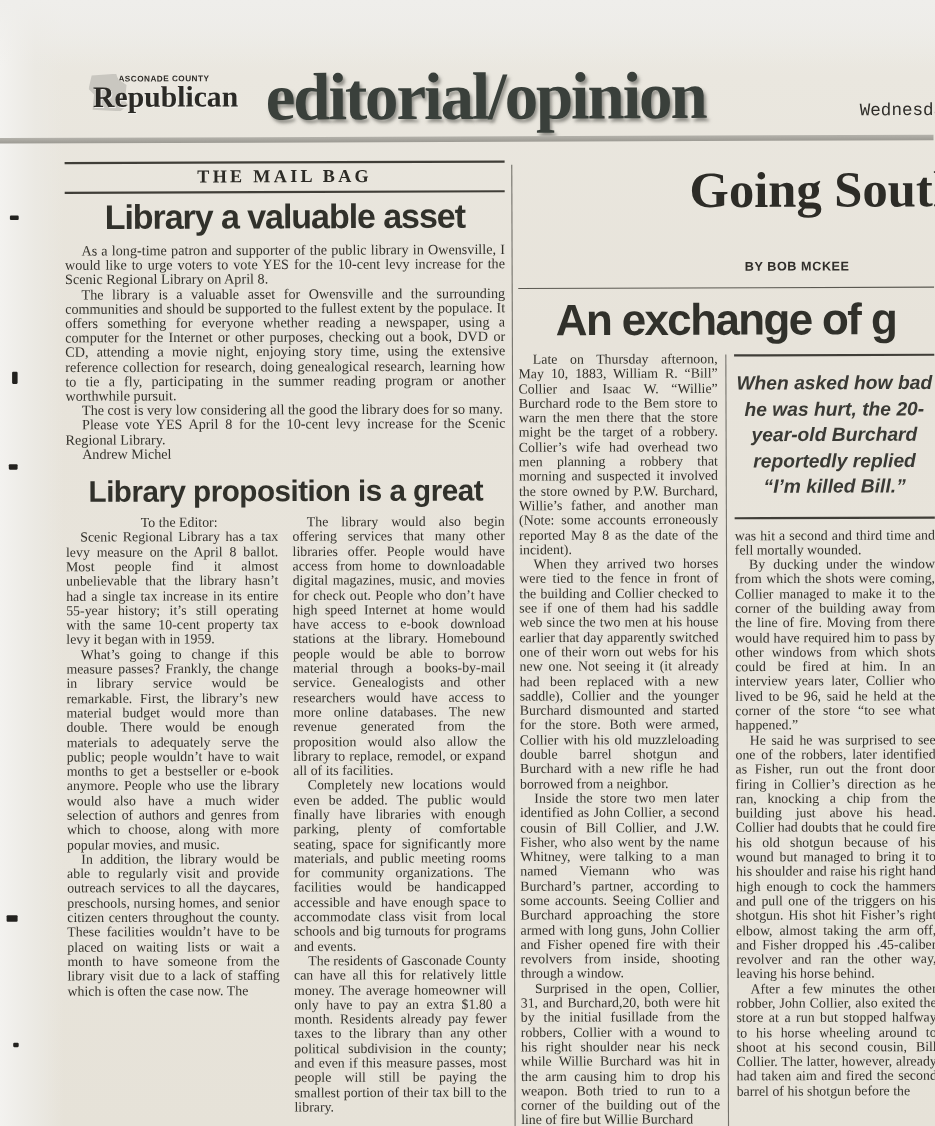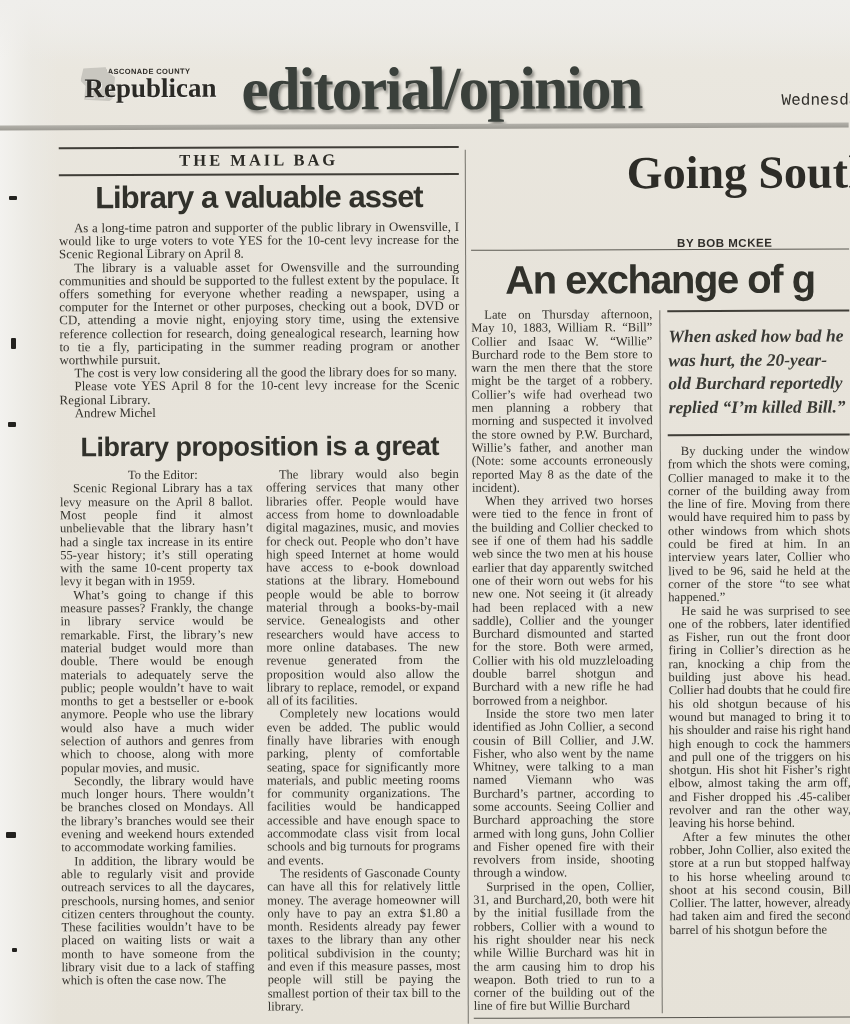--- a/index.html
+++ b/index.html
@@ -53,32 +53,32 @@
   .col p.salut { text-align:center; }
 
   
   .v-divider { position:absolute; left:466px; top:150px; height:874px; width:1px; background:#73716a; }
 
   
   .right-block { position:absolute; left:472px; top:146px; width:378px; }
   .col-title { font-family:"Liberation Serif",serif; font-weight:bold; font-size:46px; line-height:48px;
     margin:4px 0 0 156px; white-space:nowrap; color:#2d2c27; }
   .byline { font-family:"Liberation Sans",sans-serif; font-weight:bold; font-size:11.5px;
-    letter-spacing:.5px; color:#2f2d29; margin:40px 0 0 206px; white-space:nowrap; }
+    letter-spacing:.5px; color:#2f2d29; margin:40px 0 12px 206px; white-space:nowrap; }
   .feature-h { font-family:"Liberation Sans",sans-serif; font-weight:bold; font-size:40px;
     letter-spacing:-1.5px; color:#31312b; margin:7px 0 6px 34px; white-space:nowrap; }
   .story { display:flex; }
   .story-col1 { width:181px; }
   .story-divider { width:1px; background:#73716a; margin:2px 7px 0 7px; }
   .story-col2 { width:182px; }
   .story p { font-size:12.6px; line-height:13.3px; text-align:justify; text-indent:13px; margin:0; }
   .story p.cont { text-indent:0; }
   .pullquote { border-top:2px solid #403e38; border-bottom:2px solid #403e38;
-    margin:2px 0 9px; padding:13px 1px 15px; font-family:Liberation Serif, serif;
-    font-weight:bold; font-style:italic; font-size:17.5px; line-height:23.5px; text-align:left;
+    margin:2px 0 9px; padding:13px 1px 15px; font-family:Liberation Sans, sans-serif;
+    font-weight:bold; font-style:italic; font-size:17.5px; line-height:23.5px; text-align:center;
     color:#3a3a35; }
   .sep-rule { border:none; border-top:1px solid #55534d; margin:4px 0 0; }
 </style>
 </head>
 <body>
 
 <div class="page">
   <div class="left-edge-strip"></div>
   <div class="top-edge-strip"></div>
   <div class="mark" style="left:9px;top:196px;width:8px;height:4px;"></div>
@@ -114,21 +114,20 @@
         <p class="sig">Andrew Michel</p>
       </div>
 
       <h2 class="h2-letter"><span>Library proposition is a great</span><br></h2>
 
       <div class="cols">
         <div class="col">
           <p class="salut">To the Editor:</p>
           <p>Scenic Regional Library has a tax levy measure on the April 8 ballot. Most people find it almost unbelievable that the library hasn’t had a single tax increase in its entire 55-year history; it’s still operating with the same 10-cent property tax levy it began with in 1959.</p>
           <p>What’s going to change if this measure passes? Frankly, the change in library service would be remarkable. First, the library’s new material budget would more than double. There would be enough materials to adequately serve the public; people wouldn’t have to wait months to get a bestseller or e-book anymore. People who use the library would also have a much wider selection of authors and genres from which to choose, along with more popular movies, and music.</p>
-          <p>Secondly, the library would have much longer hours. There wouldn’t be branches closed on Mondays. All the library’s branches would see their evening and weekend hours extended to accommodate working families.</p>
           <p>In addition, the library would be able to regularly visit and provide outreach services to all the daycares, preschools, nursing homes, and senior citizen centers throughout the county. These facilities wouldn’t have to be placed on waiting lists or wait a month to have someone from the library visit due to a lack of staffing which is often the case now. The</p>
         </div>
         <div class="col">
           <p>The library would also begin offering services that many other libraries offer. People would have access from home to downloadable digital magazines, music, and movies for check out. People who don’t have high speed Internet at home would have access to e-book download stations at the library. Homebound people would be able to borrow material through a books-by-mail service. Genealogists and other researchers would have access to more online databases. The new revenue generated from the proposition would also allow the library to replace, remodel, or expand all of its facilities.</p>
           <p>Completely new locations would even be added. The public would finally have libraries with enough parking, plenty of comfortable seating, space for significantly more materials, and public meeting rooms for community organizations. The facilities would be handicapped accessible and have enough space to accommodate class visit from local schools and big turnouts for programs and events.</p>
           <p>The residents of Gasconade County can have all this for relatively little money. The average homeowner will only have to pay an extra $1.80 a month. Residents already pay fewer taxes to the library than any other political subdivision in the county; and even if this measure passes, most people will still be paying the smallest portion of their tax bill to the library.</p>
 
         </div>
       </div>
 
@@ -145,20 +144,21 @@
       <div class="story">
         <div class="story-col1">
           <p>Late on Thursday afternoon, May 10, 1883, William R. “Bill” Collier and Isaac W. “Willie” Burchard rode to the Bem store to warn the men there that the store might be the target of a robbery. Collier’s wife had overhead two men planning a robbery that morning and suspected it involved the store owned by P.W. Burchard, Willie’s father, and another man (Note: some accounts erroneously reported May 8 as the date of the incident).</p>
           <p>When they arrived two horses were tied to the fence in front of the building and Collier checked to see if one of them had his saddle web since the two men at his house earlier that day apparently switched one of their worn out webs for his new one. Not seeing it (it already had been replaced with a new saddle), Collier and the younger Burchard dismounted and started for the store. Both were armed, Collier with his old muzzleloading double barrel shotgun and Burchard with a new rifle he had borrowed from a neighbor.</p>
           <p>Inside the store two men later identified as John Collier, a second cousin of Bill Collier, and J.W. Fisher, who also went by the name Whitney, were talking to a man named Viemann who was Burchard’s partner, according to some accounts. Seeing Collier and Burchard approaching the store armed with long guns, John Collier and Fisher opened fire with their revolvers from inside, shooting through a window.</p>
           <p>Surprised in the open, Collier, 31, and Burchard,20, both were hit by the initial fusillade from the robbers, Collier with a wound to his right shoulder near his neck while Willie Burchard was hit in the arm causing him to drop his weapon. Both tried to run to a corner of the building out of the line of fire but Willie Burchard</p>
         </div>
         <div class="story-divider"></div>
         <div class="story-col2">
           <div class="pullquote">When asked how bad he was hurt, the 20-year-old Burchard reportedly replied “I’m killed Bill.”</div>
+          <p class="cont">was hit a second and third time and fell mortally wounded.</p>
           <p>By ducking under the window from which the shots were coming, Collier managed to make it to the corner of the building away from the line of fire. Moving from there would have required him to pass by other windows from which shots could be fired at him. In an interview years later, Collier who lived to be 96, said he held at the corner of the store “to see what happened.”</p>
           <p>He said he was surprised to see one of the robbers, later identified as Fisher, run out the front door firing in Collier’s direction as he ran, knocking a chip from the building just above his head. Collier had doubts that he could fire his old shotgun because of his wound but managed to bring it to his shoulder and raise his right hand high enough to cock the hammers and pull one of the triggers on his shotgun. His shot hit Fisher’s right elbow, almost taking the arm off, and Fisher dropped his .45-caliber revolver and ran the other way, leaving his horse behind.</p>
           <p>After a few minutes the other robber, John Collier, also exited the store at a run but stopped halfway to his horse wheeling around to shoot at his second cousin, Bill Collier. The latter, however, already had taken aim and fired the second barrel of his shotgun before the</p>
         </div>
       </div>
 
       <hr class="sep-rule">
 
     </section>
 

